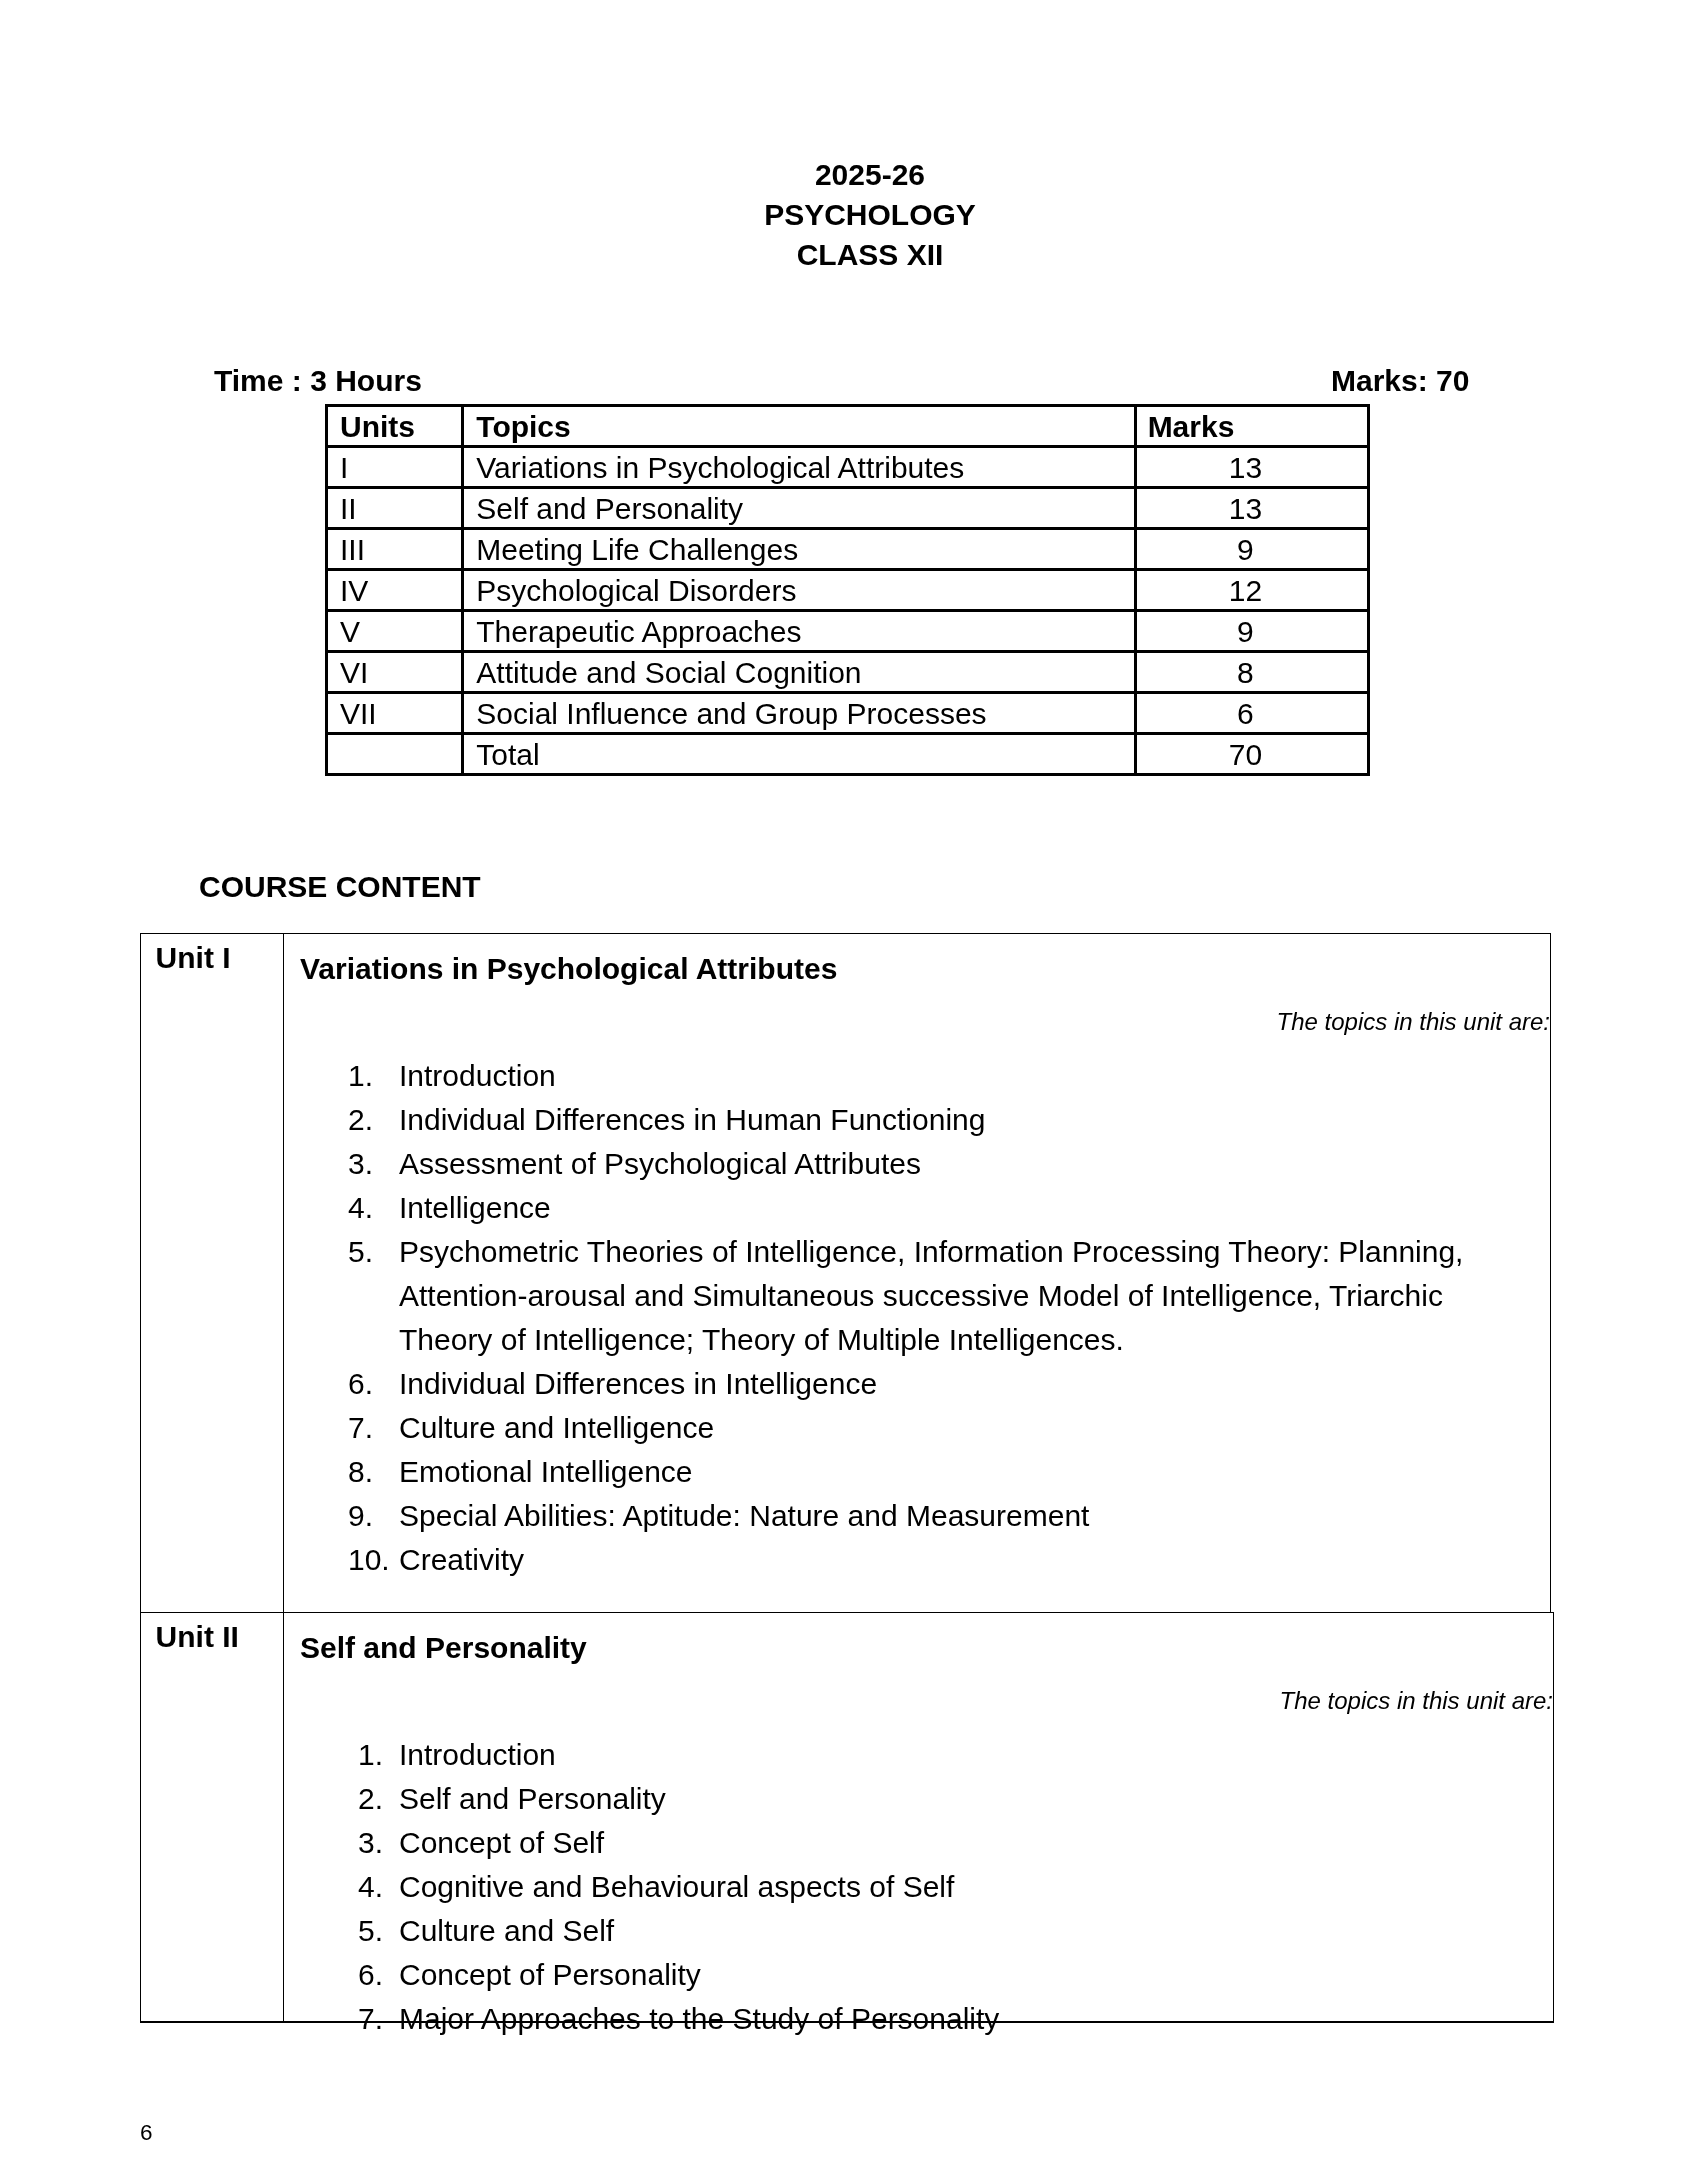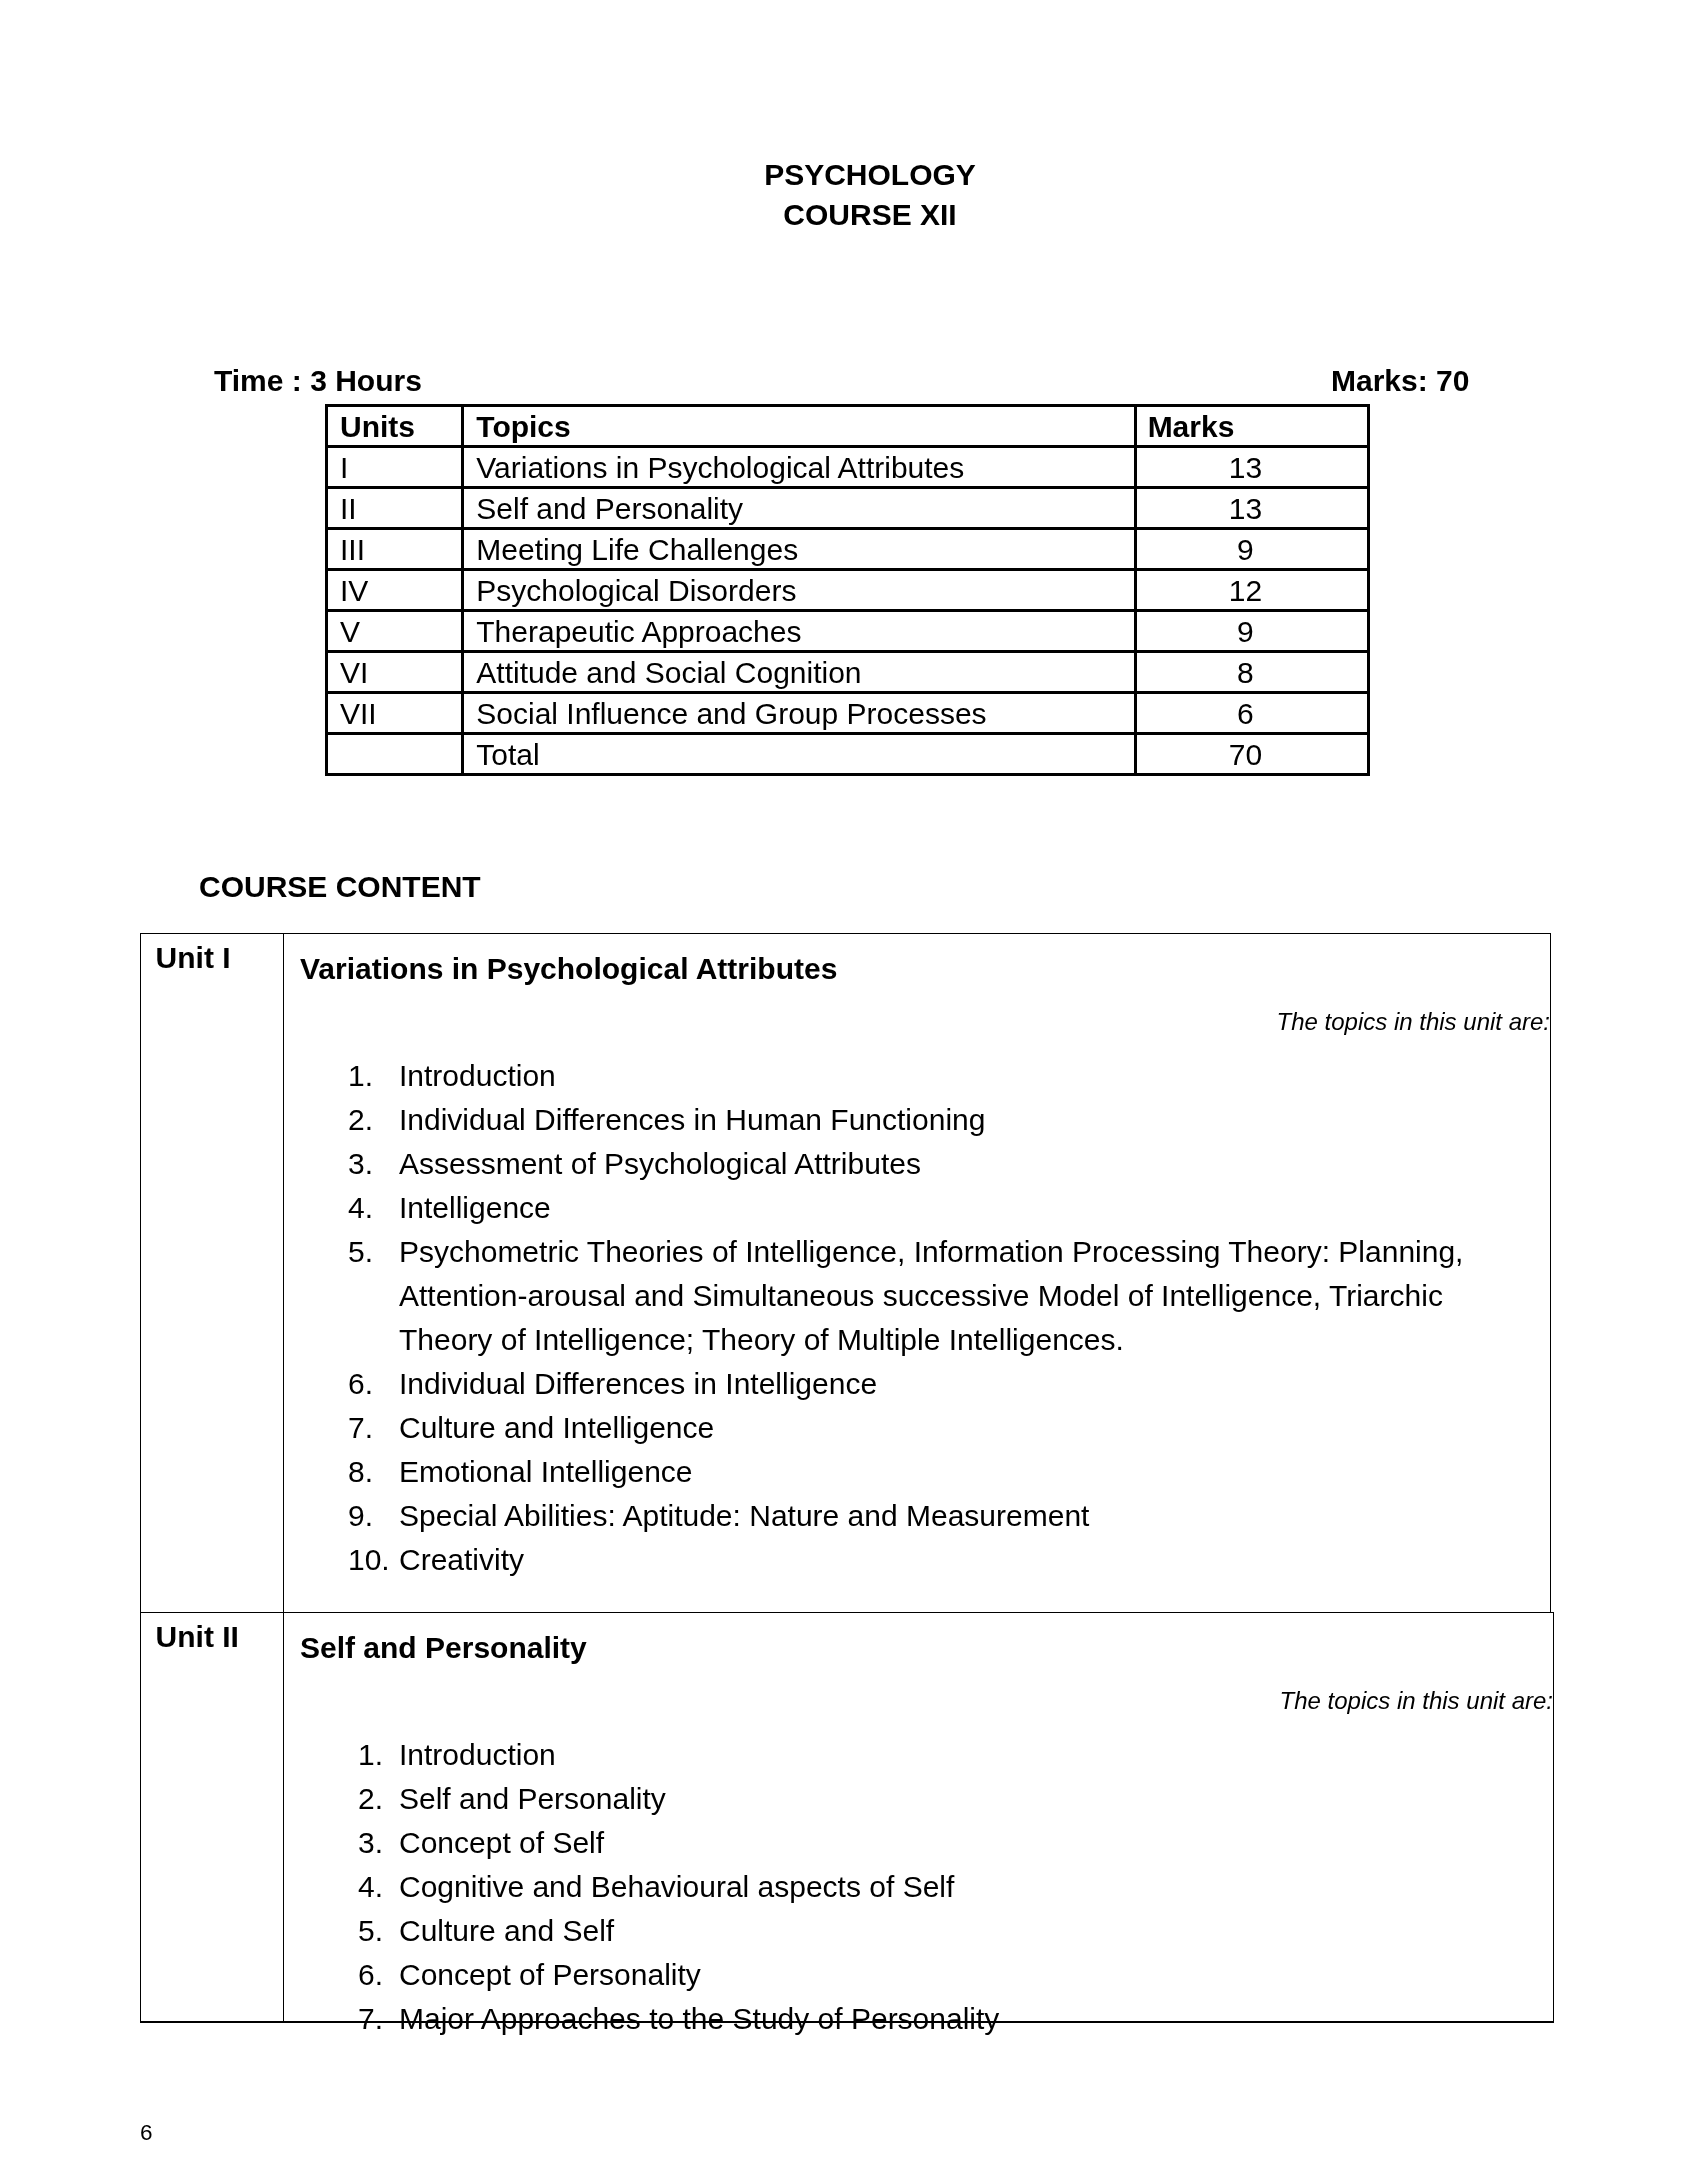--- a/index.html
+++ b/index.html
@@ -35,22 +35,23 @@
   .topic-list.u2 li .num { left:58px; }
   .topic-list li .txt { display:block; }
   #unit1 { top:933px; width:1411px; height:680px; }
   #unit2 { top:1612px; width:1414px; height:411px; border-bottom-width:2.6px; }
   .page-num { position:absolute; left:140px; top:2120px; font-size:22.5px; line-height:26.5px; }
 </style>
 </head>
 <body>
 
 <div class="title-block">
+  <div>2025-26</div>
   <div>PSYCHOLOGY</div>
-  <div>COURSE XII</div>
+  <div>CLASS XII</div>
 </div>
 
 <div class="meta time">Time : 3 Hours</div>
 <div class="meta marks">Marks: 70</div>
 
 <table class="marks-table">
   <tbody>
       <tr class="head">
     <td class="c-unit">Units</td>
     <td class="c-topic">Topics</td>

